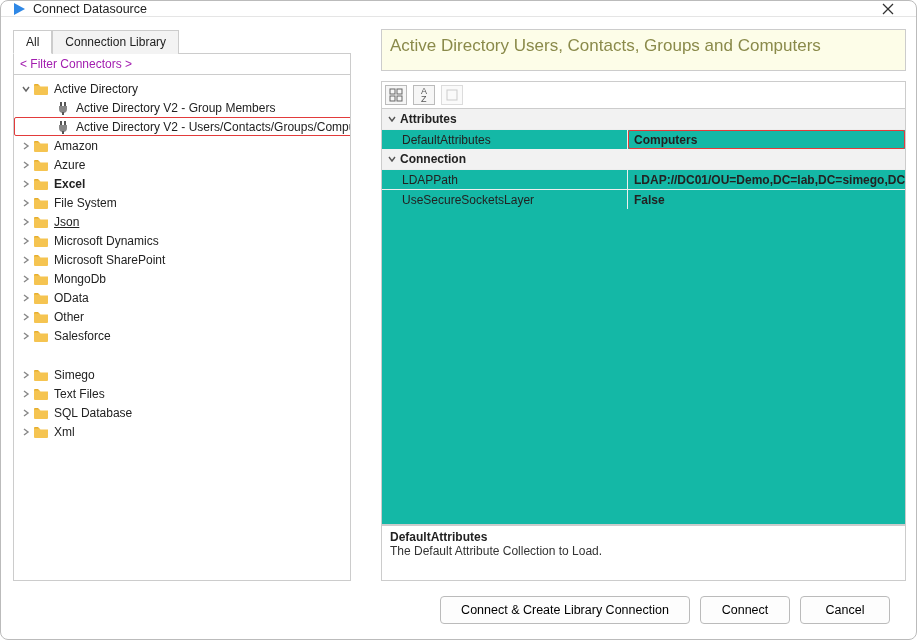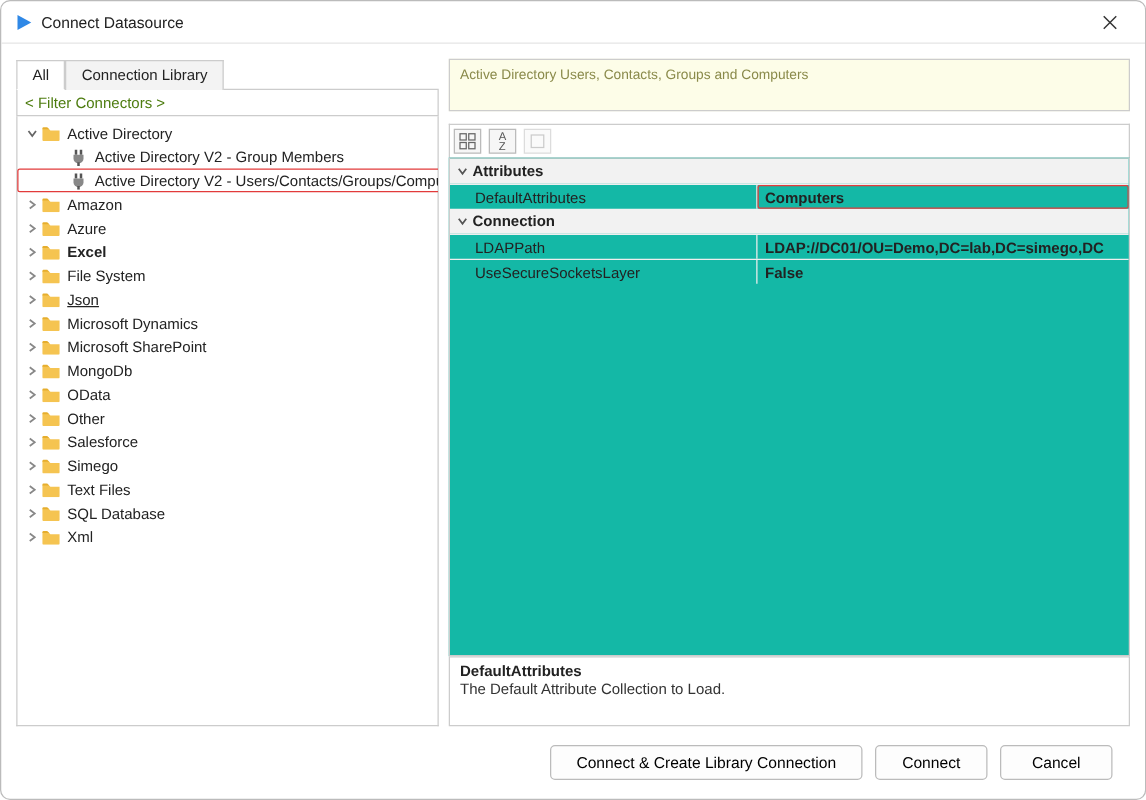--- a/index.html
+++ b/index.html
@@ -13,21 +13,21 @@
   .window {
     width: 917px; height: 640px;
     border: 1px solid #bbb;
     border-radius: 8px;
     display: flex; flex-direction: column;
     overflow: hidden;
     position: relative;
   }
   
   .titlebar {
-    height: 34px;
+    height: 16px;
     display: flex; align-items: center;
     padding: 0 10px;
     border-bottom: 1px solid #e5e5e5;
   }
   .titlebar .app-icon {
     width: 16px; height: 16px; margin-right: 6px;
     display: inline-flex; align-items: center; justify-content: center;
   }
   .titlebar .title { flex: 1; font-size: 12.5px; }
   .titlebar .close {
@@ -37,21 +37,21 @@
   }
 
   
   .body {
     flex: 1;
     padding: 12px 12px 0 12px;
     display: flex; flex-direction: column;
     min-height: 0;
   }
   .content-row {
-    flex: 1; display: flex; gap: 8px; min-height: 0;
+    flex: 1; display: flex; gap: 30px; min-height: 0;
   }
 
   
   .left-col { width: 338px; display:flex; flex-direction:column; min-height:0; }
   .tabs { display:flex; }
   .tab {
     padding: 4px 12px;
     border: 1px solid #ccc;
     border-bottom: none;
     background: #f3f3f3;
@@ -59,21 +59,21 @@
     position: relative;
     top: 1px;
     white-space: nowrap;
   }
   .tab.active { background:#fff; border-bottom:1px solid #fff; }
   .filter-box {
     border: 1px solid #ccc;
     height: 22px;
     display:flex; align-items:center;
     padding: 0 6px;
-    color: #4d7c0f;
+    color: #a21caf;
     background:#fff;
   }
   .tree-wrap {
     border: 1px solid #ccc;
     border-top: none;
     flex:1; overflow:auto; position: relative;
   }
   .tree {
     padding: 4px 0 20px 0;
     white-space: nowrap;
@@ -107,21 +107,21 @@
 
   
   .right-col { flex:1; display:flex; flex-direction:column; min-height:0; }
   .banner {
     background:#fdfde8;
     border:1px solid #ccc;
     height: 42px;
     display:flex; align-items:flex-start;
     padding: 6px 8px;
     color:#8a8a4a;
-    font-size:11px;
+    font-size:17px;
   }
   .prop-toolbar {
     margin-top:10px;
     display:flex; gap:6px;
     border:1px solid #ccc;
     border-bottom:none;
     padding:3px;
     background:#fff;
   }
   .tb-btn {
@@ -399,21 +399,21 @@
                     <svg width="10" height="10" viewBox="0 0 10 10">
                       <polyline points="3,2 7,5 3,8" fill="none" stroke="#888" stroke-width="1.4"></polyline>
                     </svg>
                   </span>
               <svg class="folder-icon" viewBox="0 0 14 12">
                     <path d="M0 2h5l1.5 1.5H14V11a1 1 0 0 1-1 1H1a1 1 0 0 1-1-1z" fill="#f5c451"></path>
                     <path d="M0 2a1 1 0 0 1 1-1h3l1.5 1.5H0z" fill="#e6ae2e"></path>
                   </svg>
               <span class="node-label">Salesforce</span>
             </div>
-            <div class="node" style="padding-left:4px;">
+            <div class="node" style="padding-left:4px;margin-top:20px;">
               <span class="toggle">
                     <svg width="10" height="10" viewBox="0 0 10 10">
                       <polyline points="3,2 7,5 3,8" fill="none" stroke="#888" stroke-width="1.4"></polyline>
                     </svg>
                   </span>
               <svg class="folder-icon" viewBox="0 0 14 12">
                     <path d="M0 2h5l1.5 1.5H14V11a1 1 0 0 1-1 1H1a1 1 0 0 1-1-1z" fill="#f5c451"></path>
                     <path d="M0 2a1 1 0 0 1 1-1h3l1.5 1.5H0z" fill="#e6ae2e"></path>
                   </svg>
               <span class="node-label">Simego</span>

